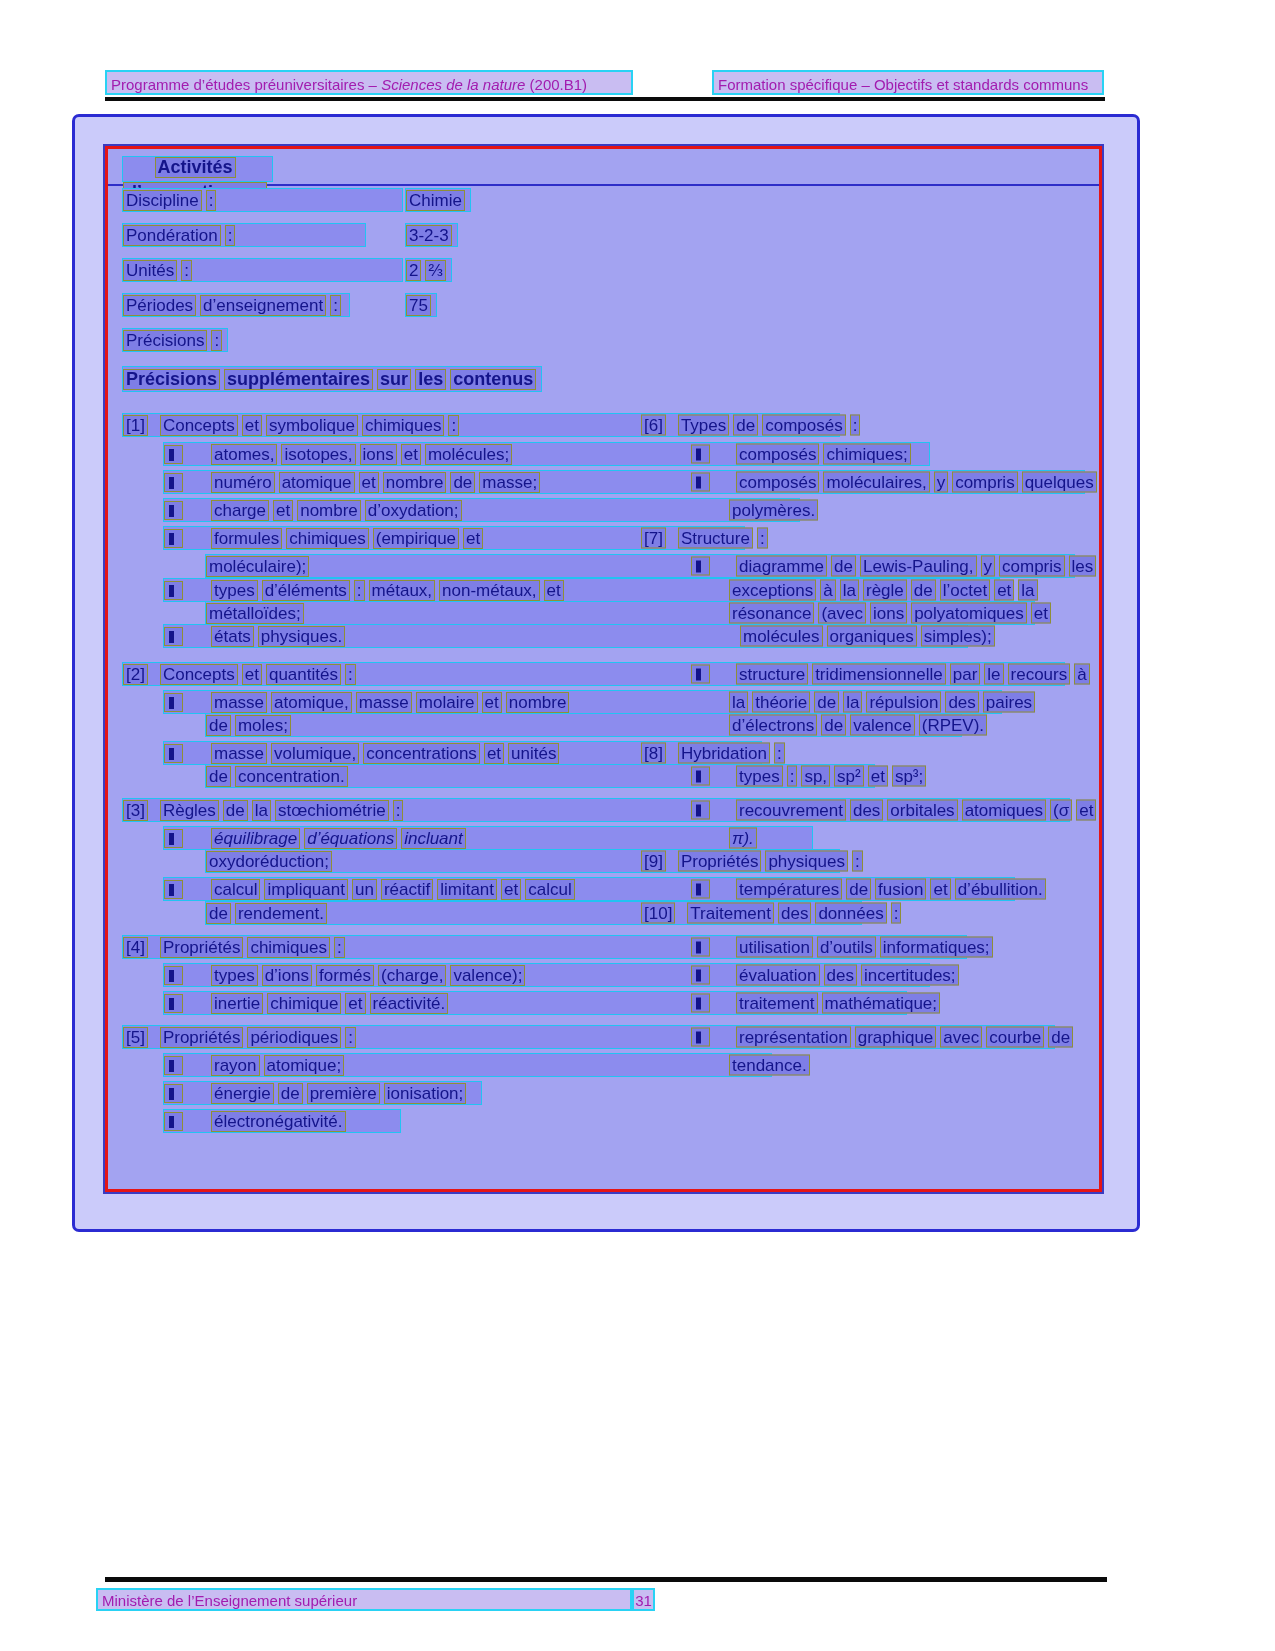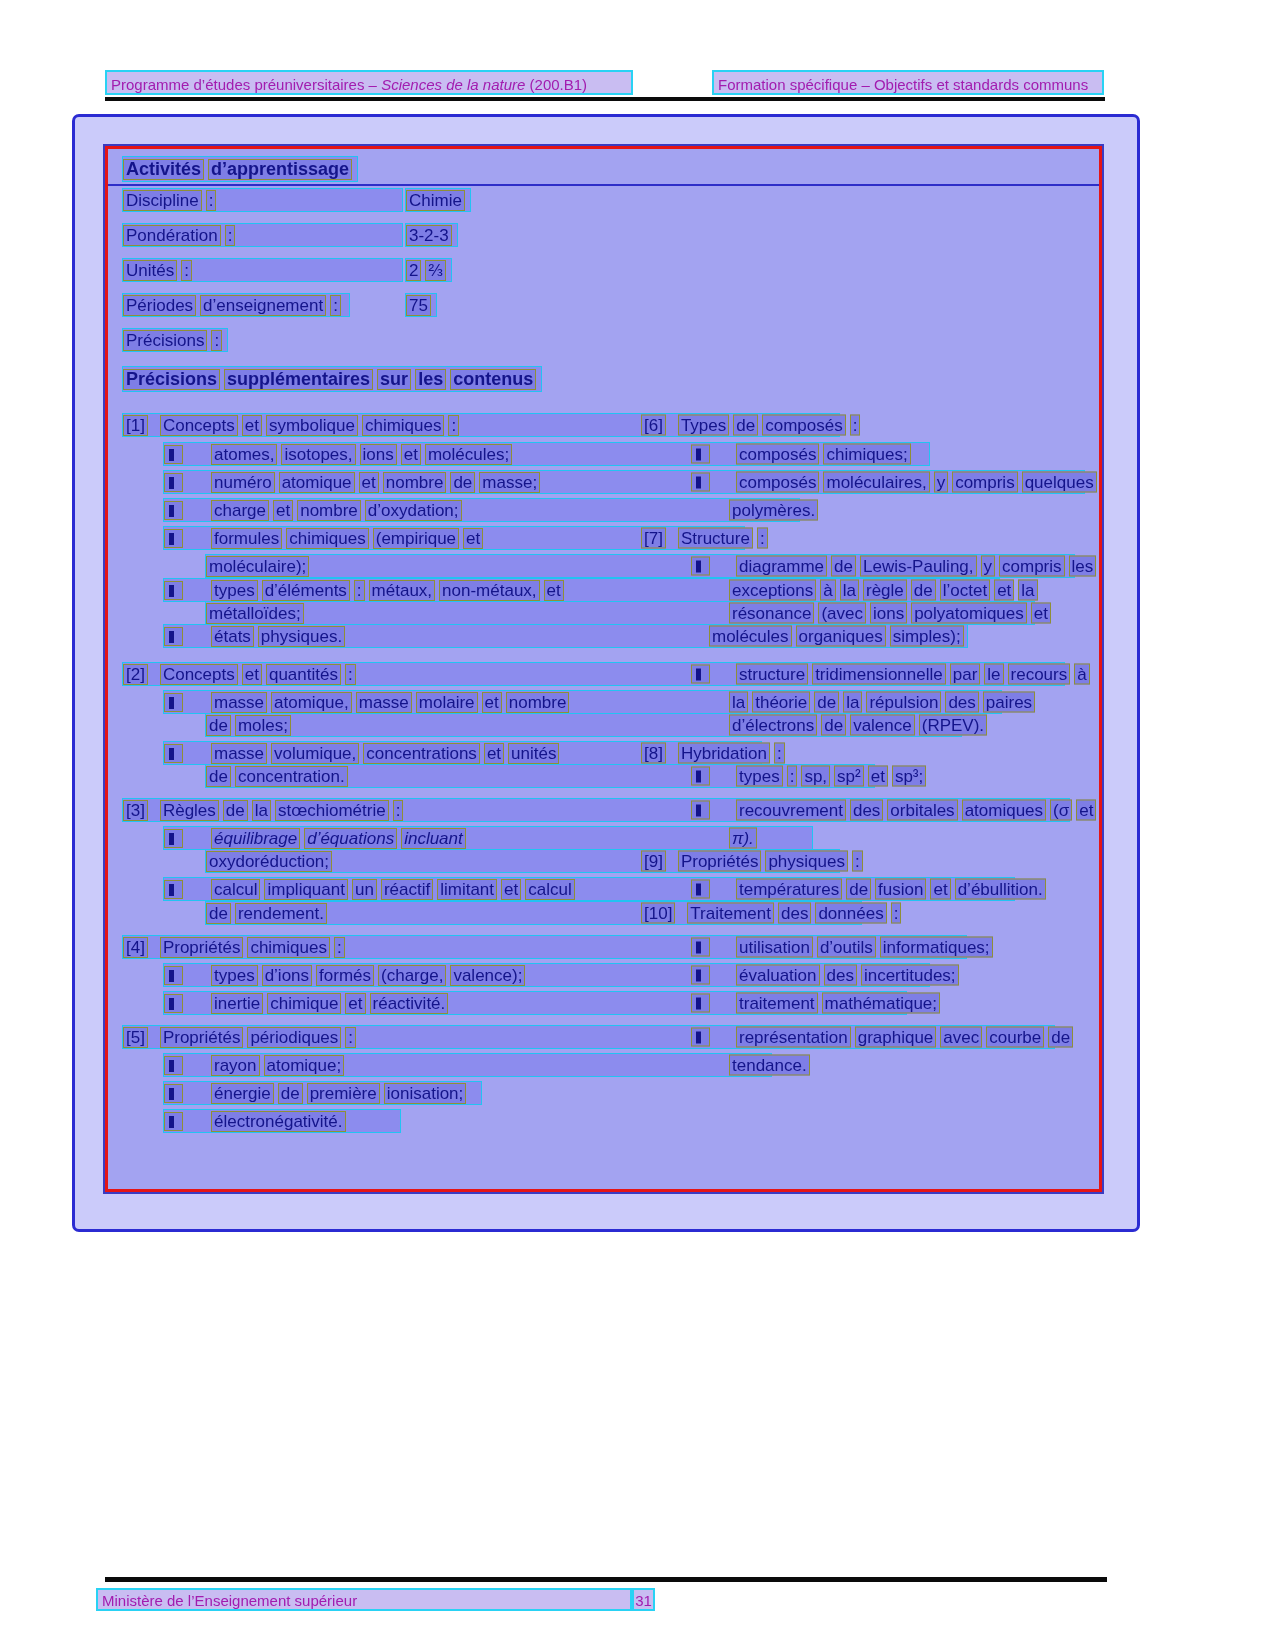--- a/index.html
+++ b/index.html
@@ -49,32 +49,32 @@
   <div class="abs hl-band" style="left:712px;top:70px;width:392px;height:25px;">
     <span>Formation spécifique – Objectifs et standards communs</span>
   </div>
   <div class="abs rule" style="left:105px;top:97px;width:1000px;height:4px;"></div>
 
   <div class="abs" id="outer-box"></div>
 
   <div class="abs" id="inner-box">
     <div class="abs" id="title-underline"></div>
     <div id="panel-content">
-        <div class="bar autow head" style="left: 14px; top: 7px;">
+        <div class="bar autow head" style="left: 14px; top: 7px; flex-direction: column;">
           <span class="chip b">Activités</span>
           <span class="chip b">d’apprentissage</span>
         </div>
         <div class="bar" style="left: 14px; top: 39px; width: 281px;">
           <span class="chip">Discipline</span>
           <span class="chip">:</span>
         </div>
         <div class="bar autow" style="left: 297px; top: 39px;">
           <span class="chip">Chimie</span>
         </div>
-        <div class="bar" style="left: 14px; top: 74px; width: 281px;">
+        <div class="bar" style="left: 14px; top: 74px; width: 244px;">
           <span class="chip">Pondération</span>
           <span class="chip">:</span>
         </div>
         <div class="bar autow" style="left: 297px; top: 74px;">
           <span class="chip">3-2-3</span>
         </div>
         <div class="bar" style="left: 14px; top: 109px; width: 281px;">
           <span class="chip">Unités</span>
           <span class="chip">:</span>
         </div>
@@ -206,21 +206,21 @@
             <span class="chip">(avec</span>
             <span class="chip">ions</span>
             <span class="chip">polyatomiques</span>
             <span class="chip">et</span>
           </span>
         </div>
         <div class="bar" style="left: 55px; top: 475px; width: 805px;">
           <span class="chip bul"></span>
           <span class="chip">états</span>
           <span class="chip">physiques.</span>
-          <span class="rpart" style="left: 545px;">
+          <span class="rpart" style="left: 576px;">
             <span class="chip">molécules</span>
             <span class="chip">organiques</span>
             <span class="chip">simples);</span>
           </span>
         </div>
         <div class="bar" style="left: 14px; top: 513px; width: 943px;">
           <span class="chip num">[2]</span>
           <span class="chip">Concepts</span>
           <span class="chip">et</span>
           <span class="chip">quantités</span>

